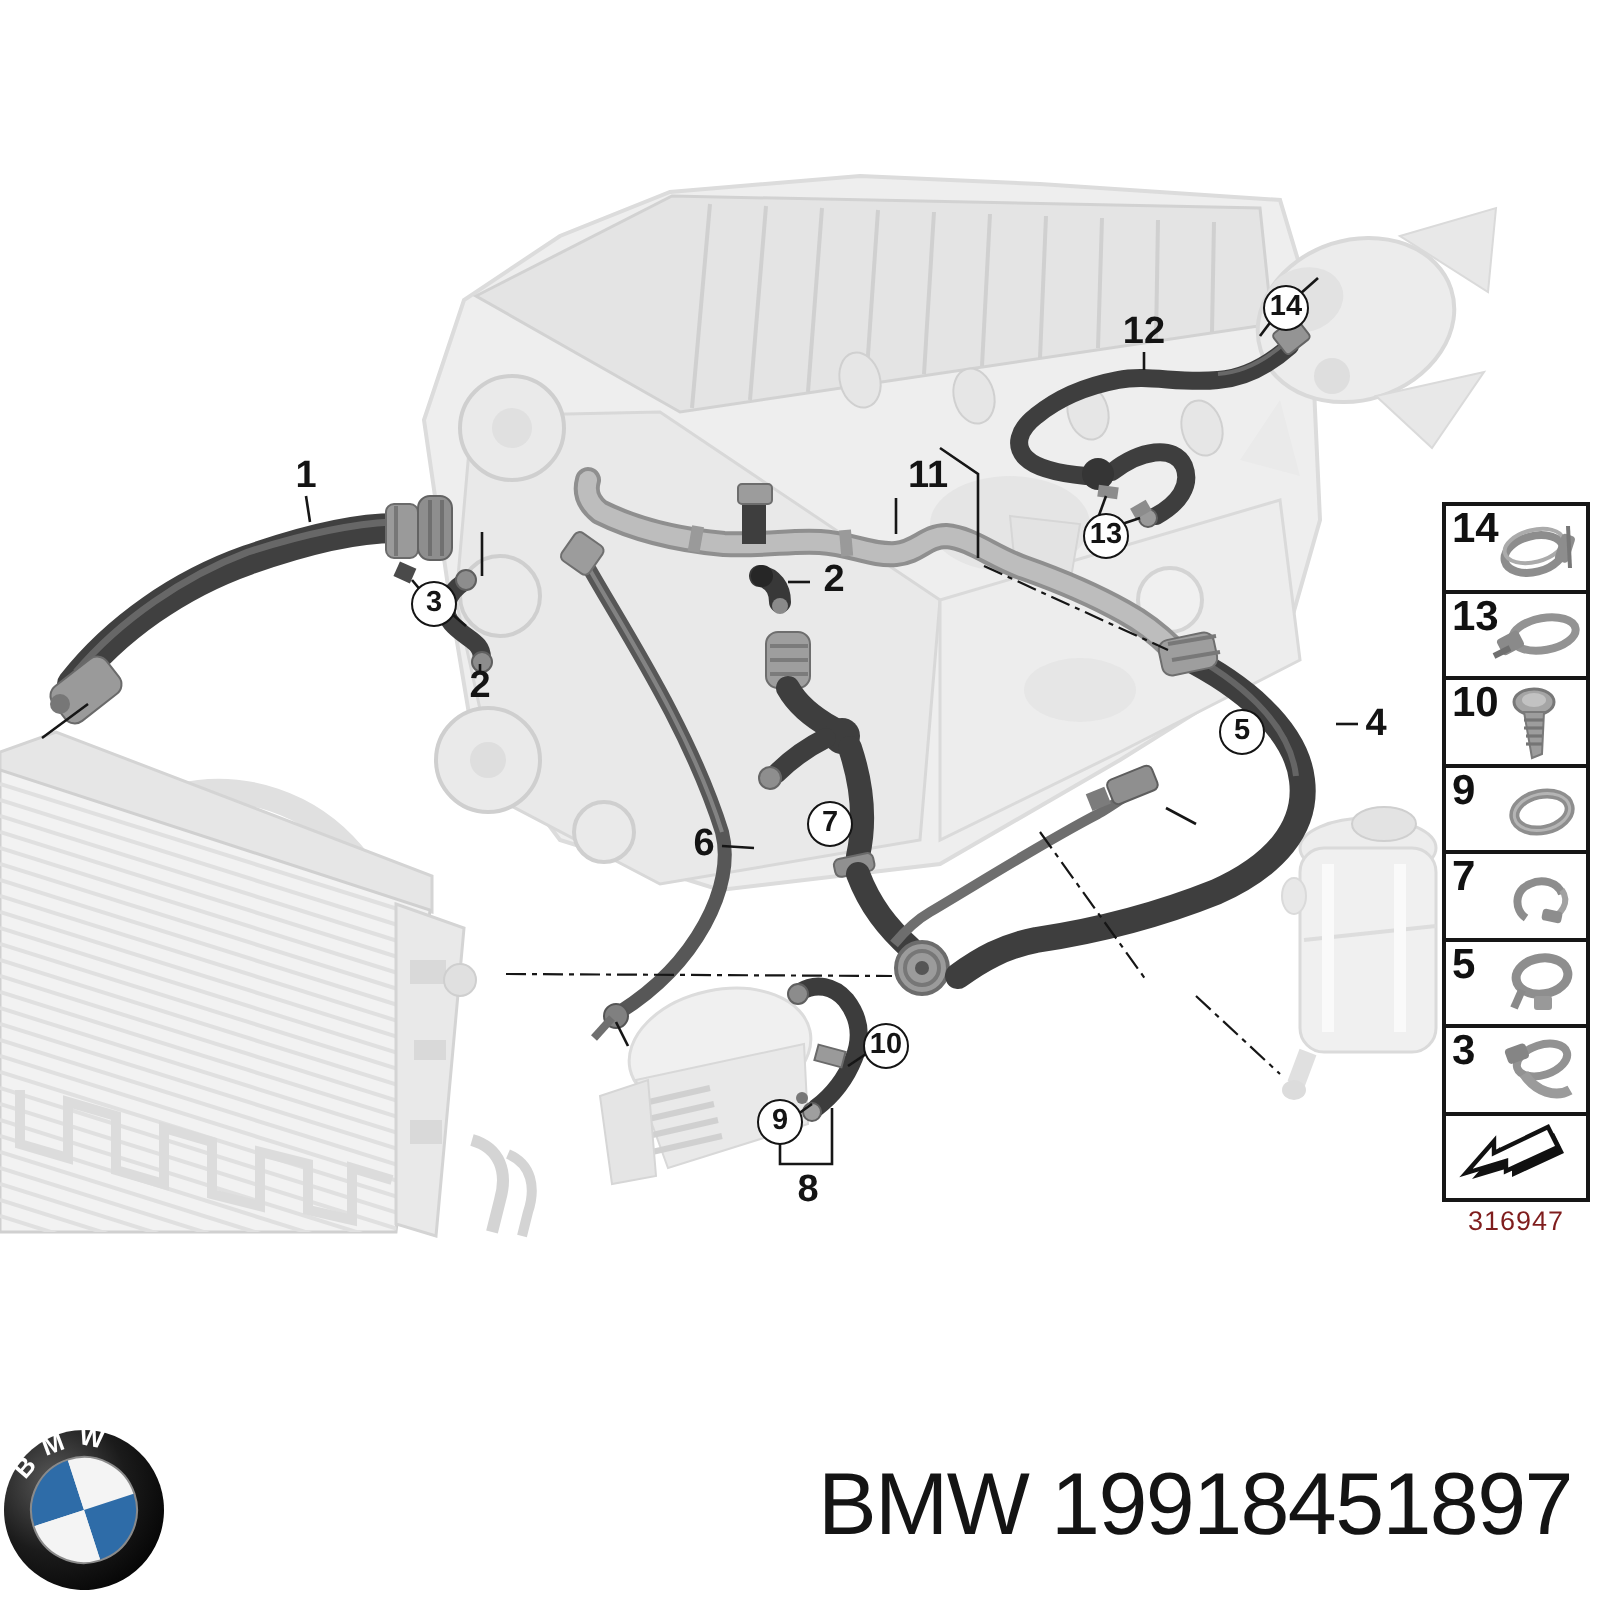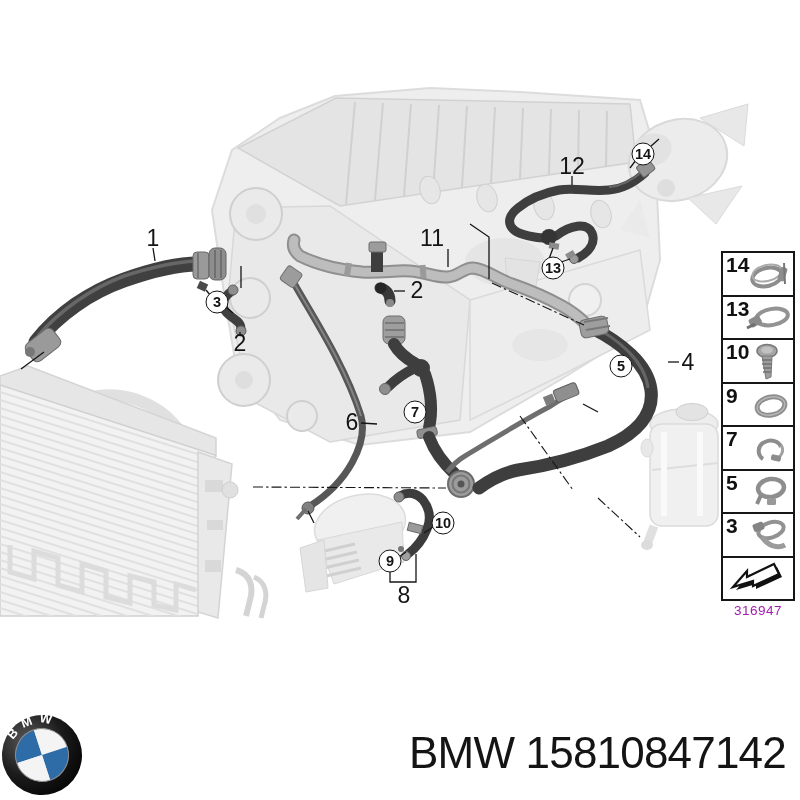--- a/index.html
+++ b/index.html
@@ -1,36 +1,36 @@
 <!DOCTYPE html>
 <html><head>
 <meta charset="utf-8">
 <style>
   html,body{margin:0;padding:0;background:#ffffff;}
   .stage{position:relative;width:800px;height:800px;background:#ffffff;overflow:hidden;
          font-family:"Liberation Sans",sans-serif;}
   .scene{position:absolute;left:0;top:0;}
   
   .co{position:absolute;transform:translate(-50%,-50%);color:#141414;user-select:none;}
-  .co.plain{font-size:23px;font-weight:400;line-height:1;}
+  .co.plain{font-size:19px;font-weight:700;line-height:1;}
   .co.circle{width:21px;height:21px;border:1.7px solid #141414;border-radius:50%;
              background:#ffffff;font-size:14.5px;font-weight:700;line-height:21px;
              text-align:center;}
   
   .legend{position:absolute;left:721px;top:251px;width:74px;height:350px;
           border:2px solid #161616;box-sizing:border-box;display:flex;
           flex-direction:column;background:#ffffff;}
   .legend .cell{flex:1;position:relative;border-bottom:2px solid #161616;}
   .legend .cell:last-child{border-bottom:none;}
   .legend .lnum{position:absolute;top:0;left:3px;font-size:21px;font-weight:700;color:#111;}
   .legend .lic{position:absolute;right:0;bottom:0;}
   .legend .lic svg{display:block;}
   .legend .arrow-wrap{position:absolute;left:50%;top:50%;transform:translate(-50%,-50%);}
   .dwg{position:absolute;left:721px;top:603px;width:74px;text-align:center;
-       font-size:13.5px;color:#a21caf;letter-spacing:.5px;}
+       font-size:13.5px;color:#7f1d1d;letter-spacing:.5px;}
   
   .logo{position:absolute;left:-8px;top:705px;}
   .pn{position:absolute;left:409px;top:731px;font-size:44px;letter-spacing:-0.8px;
       color:#141414;white-space:nowrap;line-height:1;}
 </style>
 </head>
 <body>
 
 <div class="stage">
 
@@ -277,21 +277,21 @@
     <path d="M520 416 L573 490"></path>
     <path d="M598 498 L640 537"></path>
   </g>
 </svg>
 
 <div class="co plain" style="left:153px;top:238px">1</div>
 <div class="co plain" style="left:240px;top:343px">2</div>
 <div class="co plain" style="left:688px;top:362px">4</div>
 <div class="co plain" style="left:352px;top:422px">6</div>
 <div class="co plain" style="left:404px;top:595px">8</div>
-<div class="co plain" style="left:432px;top:238px">11</div>
+<div class="co plain" style="left:464px;top:238px">11</div>
 <div class="co plain" style="left:572px;top:166px">12</div>
 <div class="co plain" style="left:417px;top:290px">2</div>
 <div class="co circle" style="left:217px;top:302px">3</div>
 <div class="co circle" style="left:621px;top:366px">5</div>
 <div class="co circle" style="left:415px;top:412px">7</div>
 <div class="co circle" style="left:390px;top:561px">9</div>
 <div class="co circle" style="left:443px;top:523px">10</div>
 <div class="co circle" style="left:553px;top:268px">13</div>
 <div class="co circle" style="left:643px;top:154px">14</div>
 
@@ -400,15 +400,15 @@
       <path d="M0 0 L26.5 0 A26.5 26.5 0 0 1 0 26.5 Z" fill="#2e6ca8"></path>
       <path d="M0 0 L0 26.5 A26.5 26.5 0 0 1 -26.5 0 Z" fill="#f4f4f4"></path>
     </g>
     <circle r="26.5" fill="none" stroke="#8a8a8a" stroke-width="1"></circle>
     <path id="arcT" d="M -32 0 A 32 32 0 0 1 32 0" fill="none"></path>
     <text font-family="Liberation Sans, sans-serif" font-size="13" font-weight="bold" fill="#ffffff" letter-spacing="6">
       <textPath href="#arcT" startOffset="50%" text-anchor="middle">BMW</textPath>
     </text>
   </g>
 </svg>
-<div class="pn">BMW 15810847142</div>
+<div class="pn">BMW 19918451897</div>
 
 </div>
 
 </body></html>

